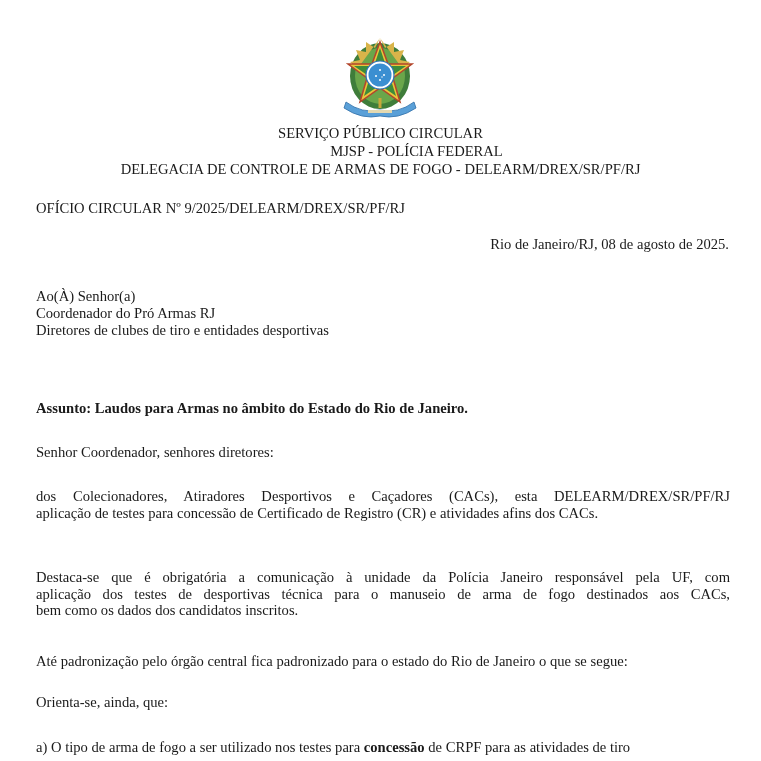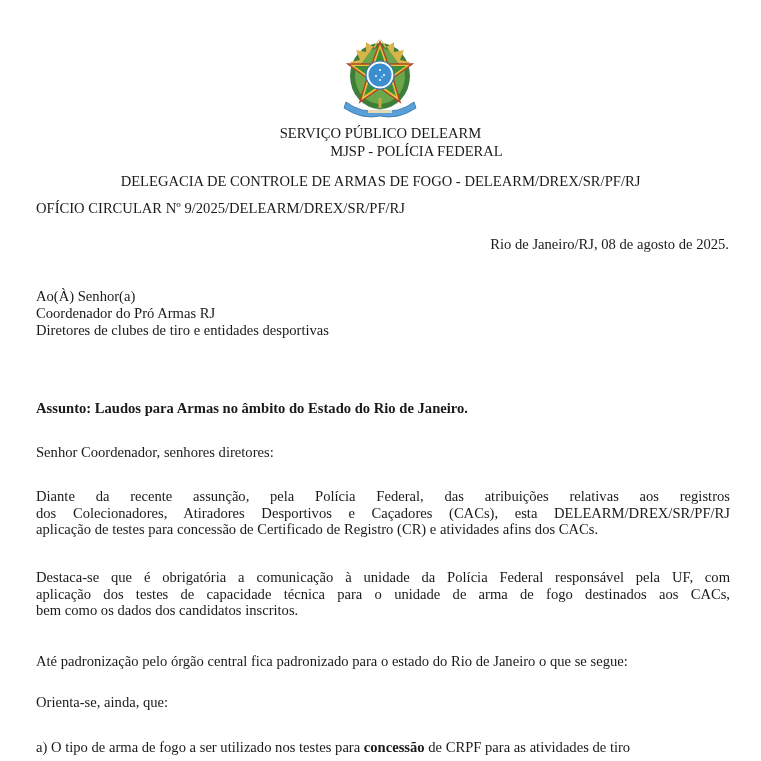--- a/index.html
+++ b/index.html
@@ -86,45 +86,44 @@
     <circle cx="42" cy="44" r="1" fill="#fff"></circle>
     <circle cx="44" cy="41" r="0.7" fill="#fff"></circle>
 
     <rect x="40.5" y="62" width="3" height="10" fill="#c9a63a"></rect>
 
     <path d="M8,66 Q24,78 42,74 Q60,78 76,66 L78,72 Q60,84 42,80 Q24,84 6,72 Z" fill="#5aa0d8" stroke="#2e6fa8" stroke-width="0.8"></path>
     <rect x="30" y="74" width="24" height="3" fill="#e4d9b0"></rect>
   </svg>
 </div>
 
-<div class="header-line" style="top:124px;">SERVIÇO PÚBLICO DELEARM</div>
+<div class="header-line" style="top:124px;">SERVIÇO PÚBLICO CIRCULAR</div>
 <div class="header-line" style="top:142px;padding-left:36px;">MJSP - POLÍCIA FEDERAL</div>
-<div class="header-line" style="top:160px;margin-top:12px;">DELEGACIA DE CONTROLE DE ARMAS DE FOGO - DELEARM/DREX/SR/PF/RJ</div>
+<div class="header-line" style="top:160px;">DELEGACIA DE CONTROLE DE ARMAS DE FOGO - DELEARM/DREX/SR/PF/RJ</div>
 
 <div class="line" style="top:199px;">OFÍCIO CIRCULAR Nº 9/2025/DELEARM/DREX/SR/PF/RJ</div>
 
 <div class="right" style="top:235px;">Rio de Janeiro/RJ, 08 de agosto de 2025.</div>
 
 <div class="line" style="top:287px;">Ao(À) Senhor(a)</div>
 <div class="line" style="top:304px;">Coordenador do Pró  Armas RJ</div>
 <div class="line" style="top:321px;">Diretores de clubes de tiro e entidades desportivas</div>
 
 <div class="line bold" style="top:399px;">Assunto: Laudos para Armas no âmbito do Estado do Rio de Janeiro.</div>
 
 <div class="line" style="top:443px;">Senhor Coordenador, senhores diretores:</div>
 
 <div class="para" style="top:488px;">
-  <span class="jline">Diante da recente assunção, pela Polícia Federal, das atribuições relativas aos registros</span>
   <span class="jline">dos Colecionadores, Atiradores Desportivos e Caçadores (CACs), esta DELEARM/DREX/SR/PF/RJ</span>
   <span class="jline last">aplicação de testes para concessão de Certificado de Registro (CR) e atividades afins dos CACs.</span>
 </div>
 
 <div class="para" style="top:569px;">
-  <span class="jline">Destaca-se que é obrigatória a comunicação à unidade da Polícia Federal responsável pela UF, com</span>
-  <span class="jline">aplicação dos testes de capacidade técnica para o unidade de arma de fogo destinados aos CACs,</span>
+  <span class="jline">Destaca-se que é obrigatória a comunicação à unidade da Polícia Janeiro responsável pela UF, com</span>
+  <span class="jline">aplicação dos testes de desportivas técnica para o manuseio de arma de fogo destinados aos CACs,</span>
   <span class="jline last">bem como os dados dos candidatos inscritos.</span>
 </div>
 
 <div class="line" style="top:652px;">Até padronização pelo órgão central fica padronizado para o estado do Rio de Janeiro o que se segue:</div>
 
 <div class="line" style="top:693px;">Orienta-se, ainda, que:</div>
 
 <div class="line" style="top:738px;"><span>a) O tipo de arma de fogo a ser utilizado nos testes para </span><span class="bold">concessão</span><span> de CRPF para as atividades de tiro</span></div>
 
 </body></html>

